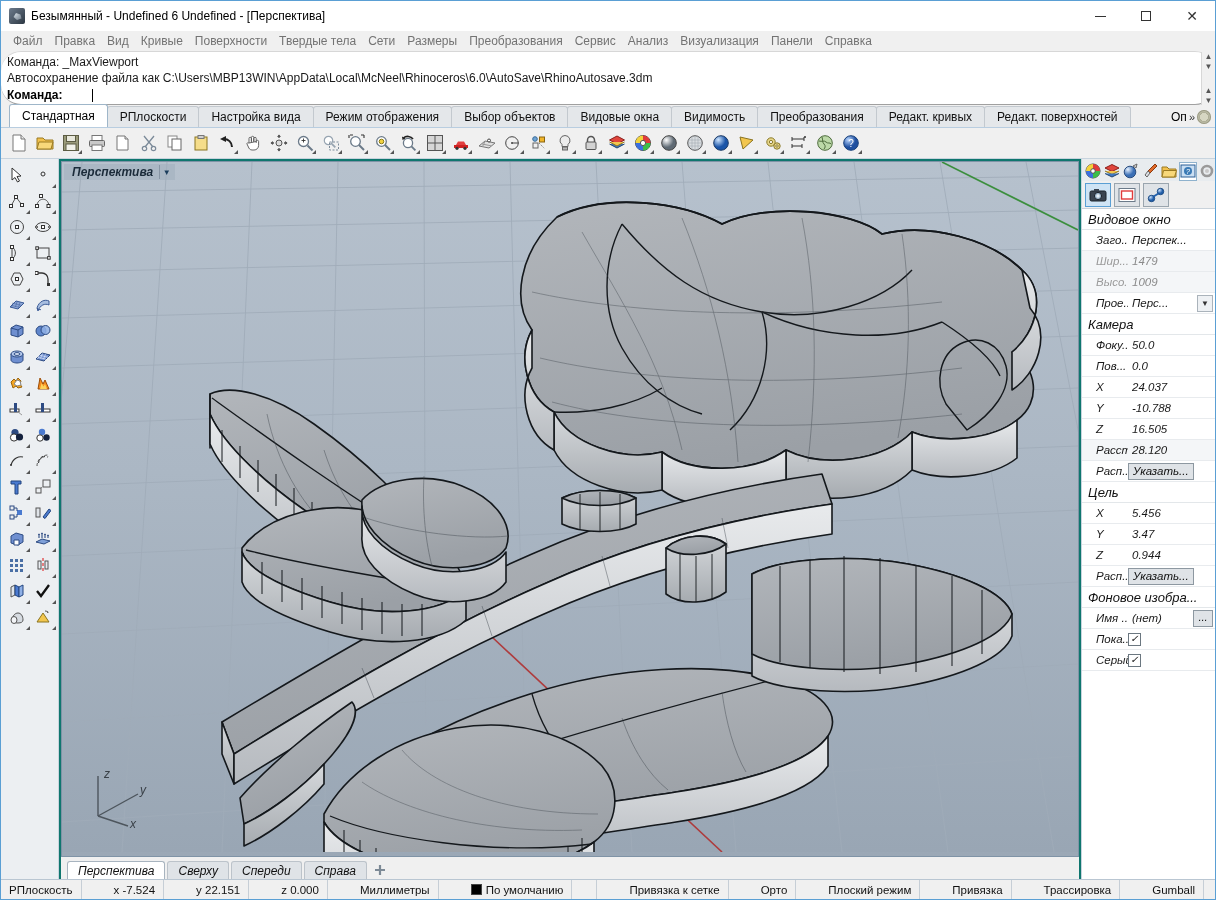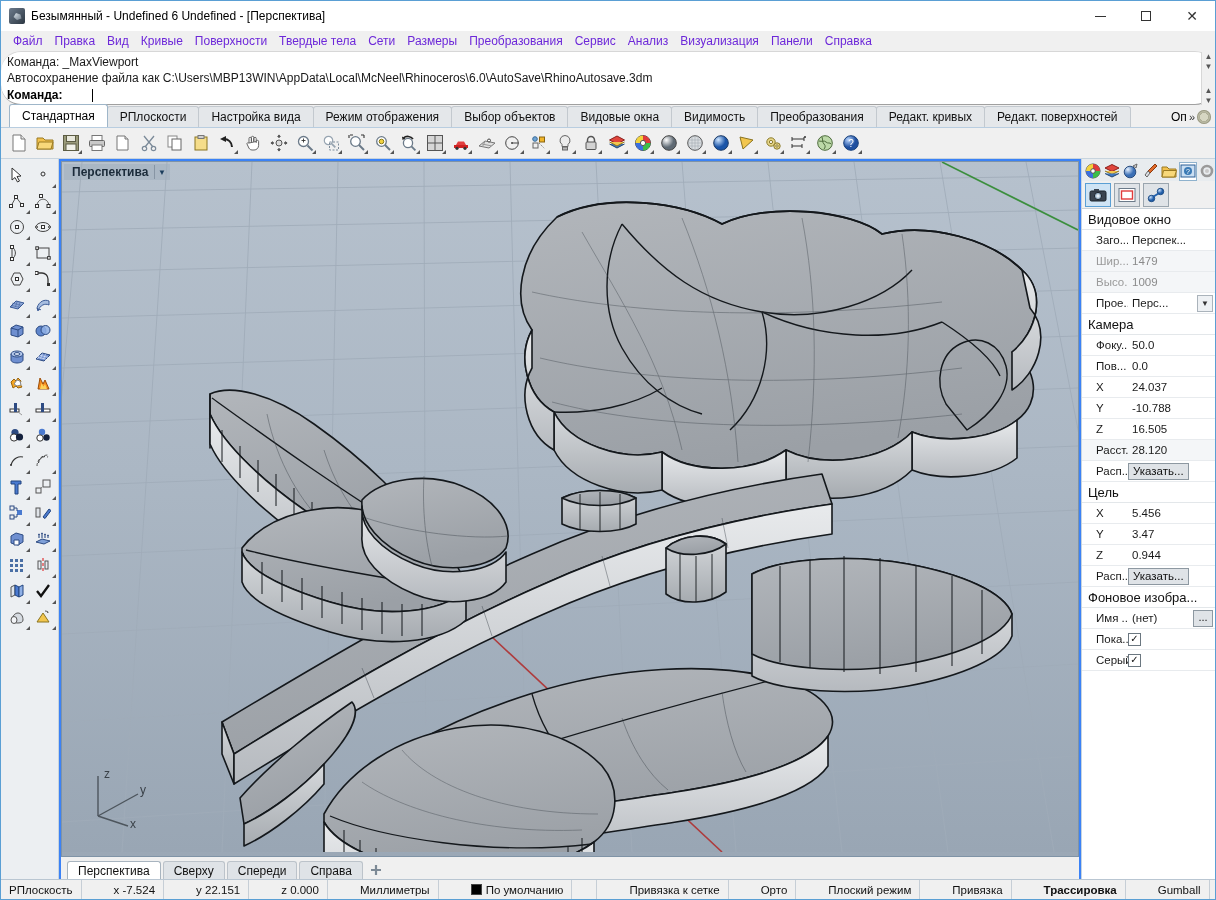--- a/index.html
+++ b/index.html
@@ -52,21 +52,21 @@
   .glyph-close { font-size: 14px; line-height: 1; }
 
   
   .menubar {
     height: 20px; flex: 0 0 20px;
     background: #f0f0f0;
     display: flex; align-items: center;
     padding-left: 6px;
   }
   .menuitem {
-    padding: 2px 6px; font-size: 12px; color: #6d28d9;
+    padding: 2px 6px; font-size: 12px; color: #737373;
     white-space: nowrap; cursor: default; text-align: right;
   }
 
   
   .cmdarea {
     flex: 0 0 54px; height: 54px;
     background: #ffffff;
     border-top: 1px solid #d7d7d7;
     border-bottom: 1px solid #a0a0a0;
     position: relative;
@@ -145,21 +145,22 @@
     border-left: 4px solid transparent;
     border-bottom: 4px solid #555;
   }
   svg { display: block; }
 
   
   .body {
     flex: 1 1 auto;
     display: flex;
     min-height: 0;
-    background: #3b82f6;
+    background: #0f766e;
+    font-style: italic;
   }
 
   .lefttools {
     flex: 0 0 58px; width: 58px;
     background: #eceff2;
     border-right: 1px solid #c8d4de;
     padding: 3px 0 0 3px;
     display: flex; flex-wrap: wrap;
     align-content: flex-start;
   }
@@ -316,21 +317,21 @@
     display: flex; align-items: stretch;
     font-size: 11.5px;
     gap: 24px;
   }
   .sb-cell {
     display: flex; align-items: center; justify-content: center;
     padding: 0 8px;
     border-right: 1px solid #c6ced6;
     color: #111; white-space: nowrap;
   }
-  .sb-cell.bold { font-weight: bold; }
+  .sb-cell.bold { font-weight: normal; }
   .sb-swatch {
     width: 11px; height: 11px; background: #000;
     border: 1px solid #444; margin-right: 4px;
   }
   .sb-spacer { flex: 1 1 auto; border-right: 1px solid #c6ced6; }
 </style>
 </head>
 <body>
 
 <div id="app">

